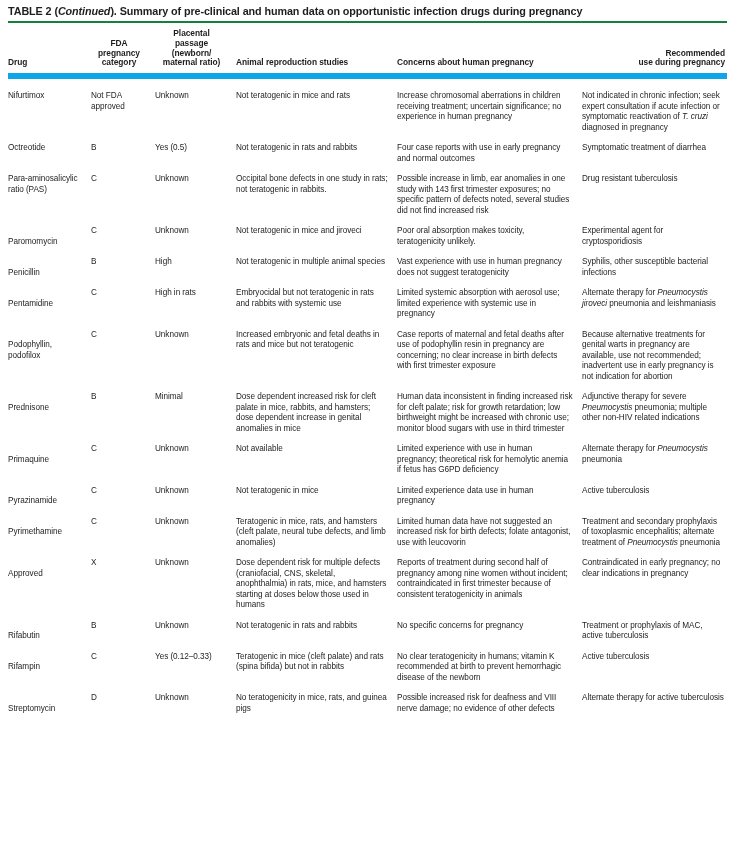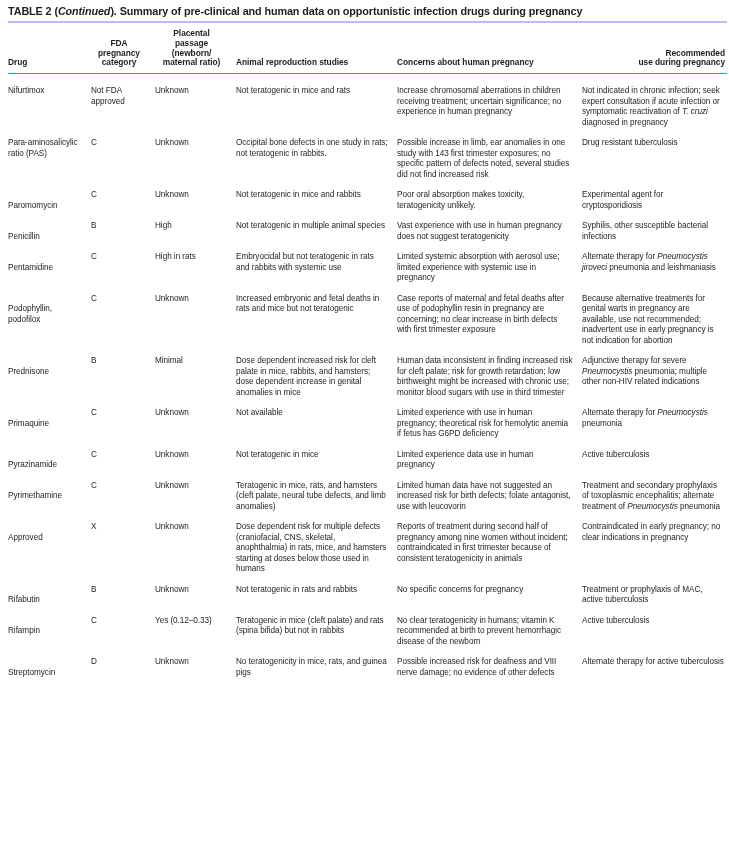--- a/index.html
+++ b/index.html
@@ -17,21 +17,21 @@
   .page {
     box-sizing: border-box;
     width: 729px;
     padding: 5px 2px 0 8px;
   }
   .title {
     font-size: 10.8px;
     font-weight: bold;
     letter-spacing: -0.1px;
     padding-bottom: 4px;
-    border-bottom: 2px solid #c4b5fd;
+    border-bottom: 2px solid #15803d;
     width: 719px;
   }
   table.drug-table {
     table-layout: fixed;
     border-collapse: collapse;
     width: 719px;
     margin: 0;
   }
   col.c-drug        { width: 83px; }
   col.c-fda         { width: 64px; }
@@ -40,21 +40,21 @@
   col.c-concerns    { width: 185px; }
   col.c-recommended { width: 145px; }
 
   th {
     vertical-align: bottom;
     font-weight: bold;
     font-size: 8.4px;
     line-height: 9.8px;
     letter-spacing: -0.05px;
     padding: 6px 8px 5px 0;
-    border-bottom: 1px solid #0ea5e9;
+    border-bottom: 6px solid #0ea5e9;
     white-space: pre-line;
   }
   th:last-child { padding-right: 2px; }
 
   td {
     vertical-align: top;
     font-size: 8.2px;
     line-height: 10.5px;
     letter-spacing: -0.05px;
     padding: 0 9px 10px 0;
@@ -99,32 +99,40 @@
     <tbody id="table-body">
         <tr>
           <td class="drug-cell">Nifurtimox</td>
           <td>Not FDA approved</td>
           <td>Unknown</td>
           <td>Not teratogenic in mice and rats</td>
           <td>Increase chromosomal aberrations in children receiving treatment; uncertain significance; no experience in human pregnancy</td>
           <td>Not indicated in chronic infection; seek expert consultation if acute infection or symptomatic reactivation of <em>T. cruzi</em> diagnosed in pregnancy</td>
         </tr>
         <tr>
+          <td class="drug-cell">Octreotide</td>
+          <td>B</td>
+          <td>Yes (0.5)</td>
+          <td>Not teratogenic in rats and rabbits</td>
+          <td>Four case reports with use in early pregnancy and normal outcomes</td>
+          <td>Symptomatic treatment of diarrhea</td>
+        </tr>
+        <tr>
           <td class="drug-cell">Para-aminosalicylic ratio (PAS)</td>
           <td>C</td>
           <td>Unknown</td>
           <td>Occipital bone defects in one study in rats; not teratogenic in rabbits.</td>
           <td>Possible increase in limb, ear anomalies in one study with 143 first trimester exposures; no specific pattern of defects noted, several studies did not find increased risk</td>
           <td>Drug resistant tuberculosis</td>
         </tr>
         <tr>
           <td class="drug-cell offset">Paromomycin</td>
           <td>C</td>
           <td>Unknown</td>
-          <td>Not teratogenic in mice and rabbits</td>
+          <td>Not teratogenic in mice and jiroveci</td>
           <td>Poor oral absorption makes toxicity, teratogenicity unlikely.</td>
           <td>Experimental agent for cryptosporidiosis</td>
         </tr>
         <tr>
           <td class="drug-cell offset">Penicillin</td>
           <td>B</td>
           <td>High</td>
           <td>Not teratogenic in multiple animal species</td>
           <td>Vast experience with use in human pregnancy does not suggest teratogenicity</td>
           <td>Syphilis, other susceptible bacterial infections</td>

